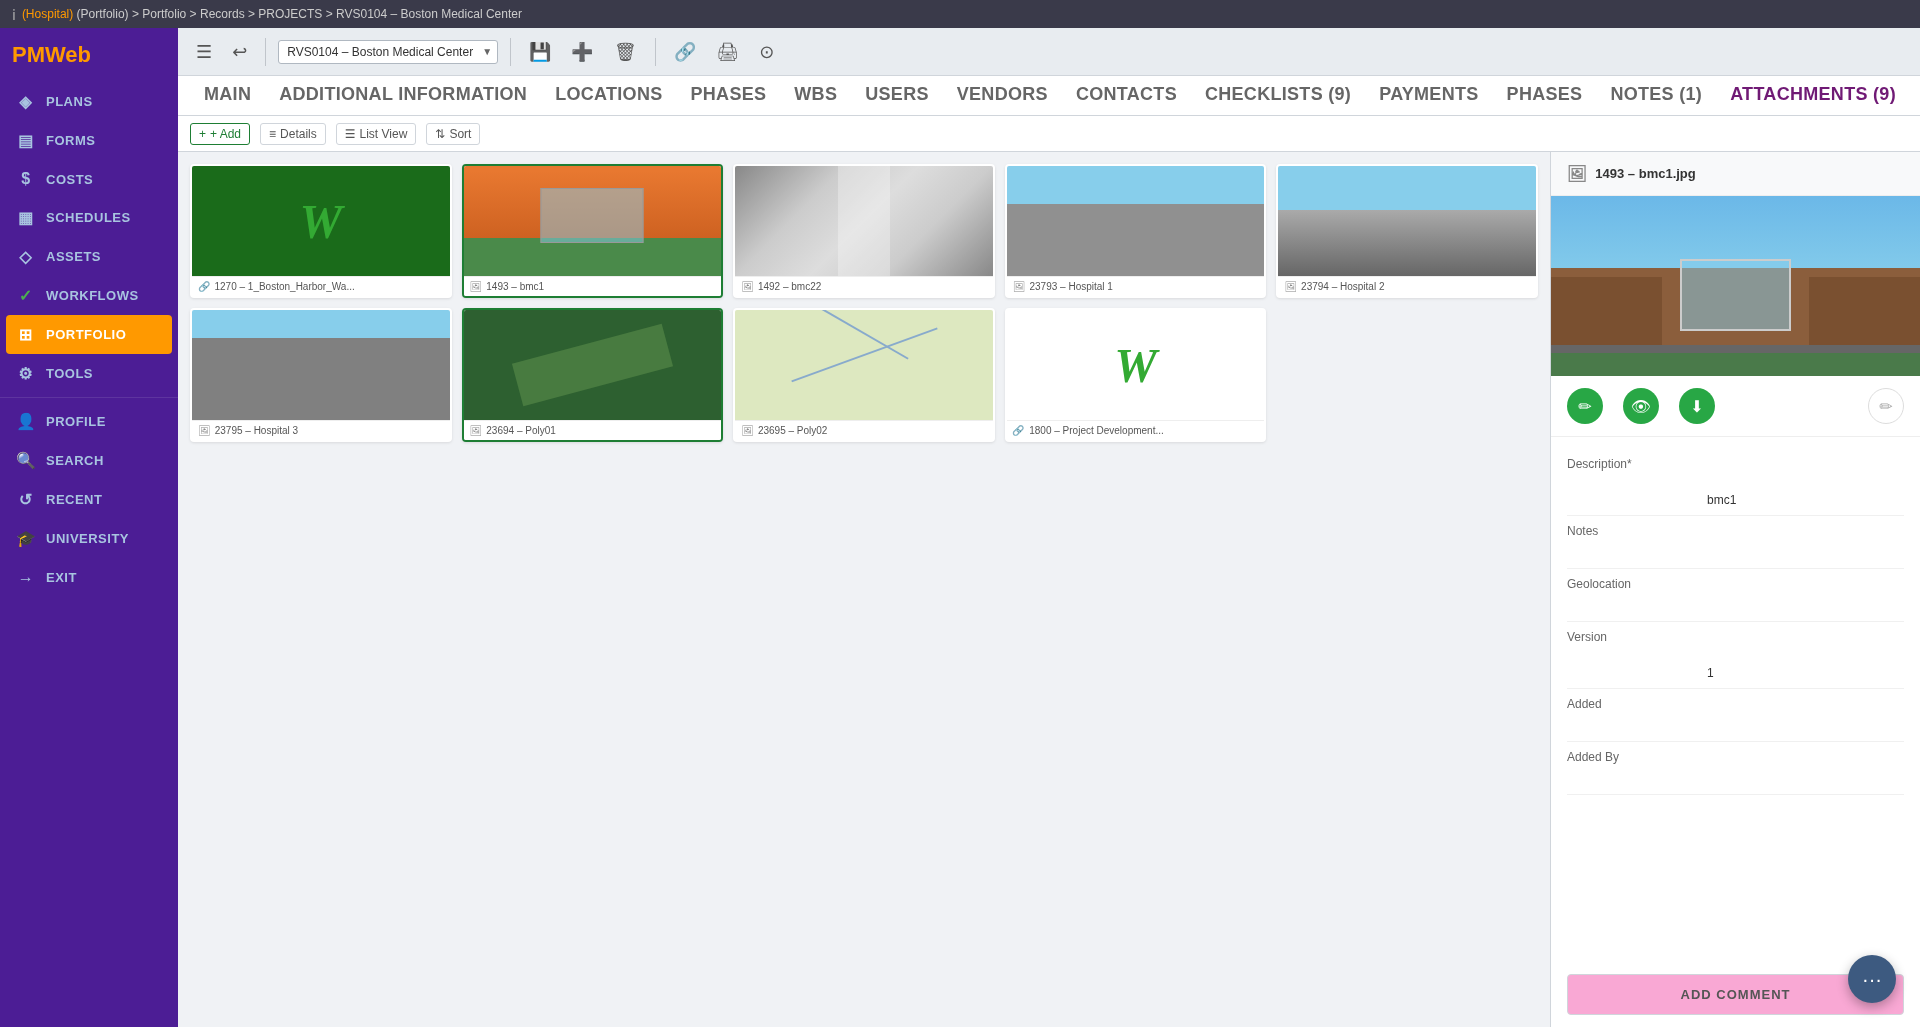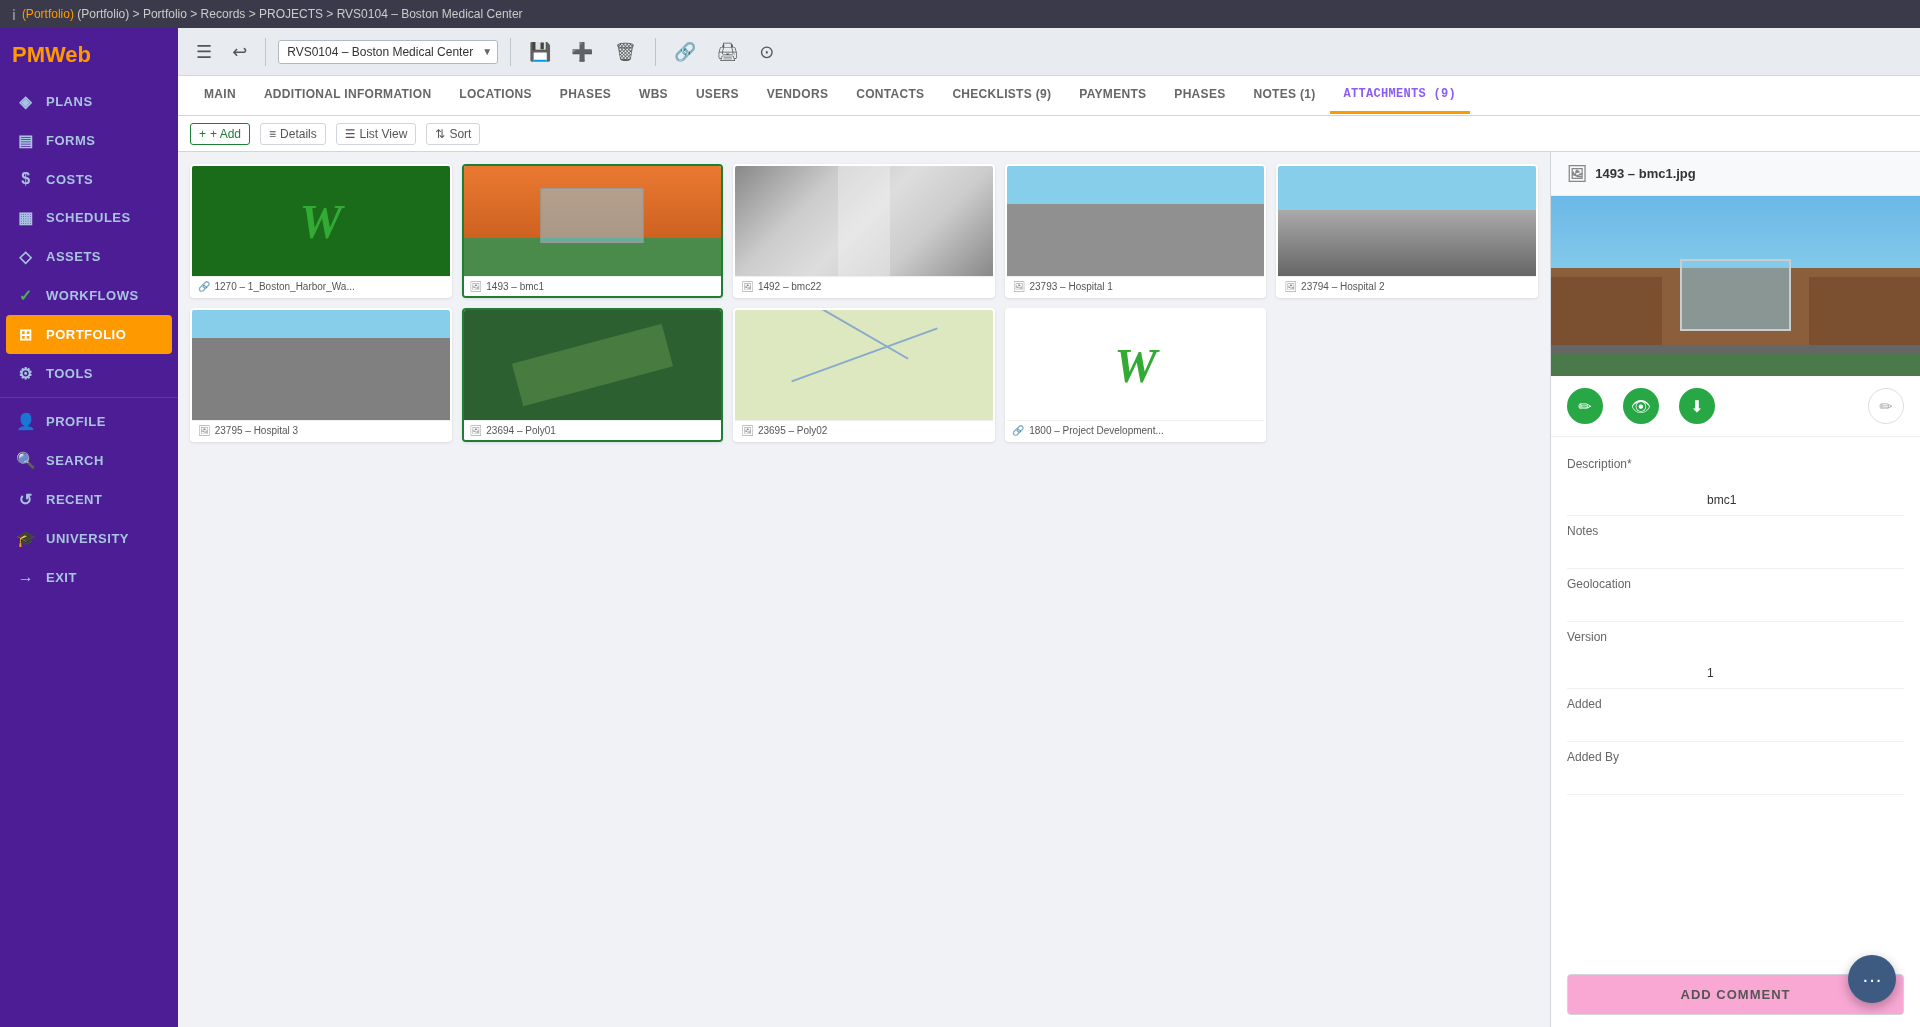--- a/index.html
+++ b/index.html
@@ -112,29 +112,29 @@
       border-bottom: 1px solid #d0d5db;
       display: flex;
       align-items: center;
       padding: 0 12px;
       flex-shrink: 0;
       height: 40px;
       overflow-x: auto;
     }
     .tab {
       padding: 10px 14px;
-      font-size: 12px;
+      font-size: 18px;
       font-weight: 600;
       color: #666;
       cursor: pointer;
       white-space: nowrap;
       border-bottom: 3px solid transparent;
       letter-spacing: 0.3px;
     }
-    .tab.active { color: #8b5cf6; border-bottom-color: #f90; font-family: Liberation Mono, monospace; }
+    .tab.active { color: #701a75; border-bottom-color: #f90; }
 
     
     .sub-toolbar {
       background: white;
       border-bottom: 1px solid #d0d5db;
       padding: 6px 12px;
       display: flex;
       align-items: center;
       gap: 10px;
       flex-shrink: 0;
@@ -352,21 +352,21 @@
     }
     .link-icon { color: #888; font-size: 10px; }
     .img-icon { color: #888; font-size: 10px; }
   </style>
 </head>
 <body>
 
 <div class="topbar">
   <span style="font-size:15px; color:#aaa;">ℹ</span>
   <span>
-    <a href="#">(Portfolio)</a>
+    <a href="#">(Hospital)</a>
     <span>(Portfolio) &gt; Portfolio &gt; Records &gt; PROJECTS &gt; RVS0104 – Boston Medical Center</span>
   </span>
 </div>
 
 <div class="main-layout">
 
   <div class="sidebar">
     <div class="sidebar-logo">
       <span class="logo-text"><span>PM</span><span style="color:#f90">Web</span></span>
     </div>

